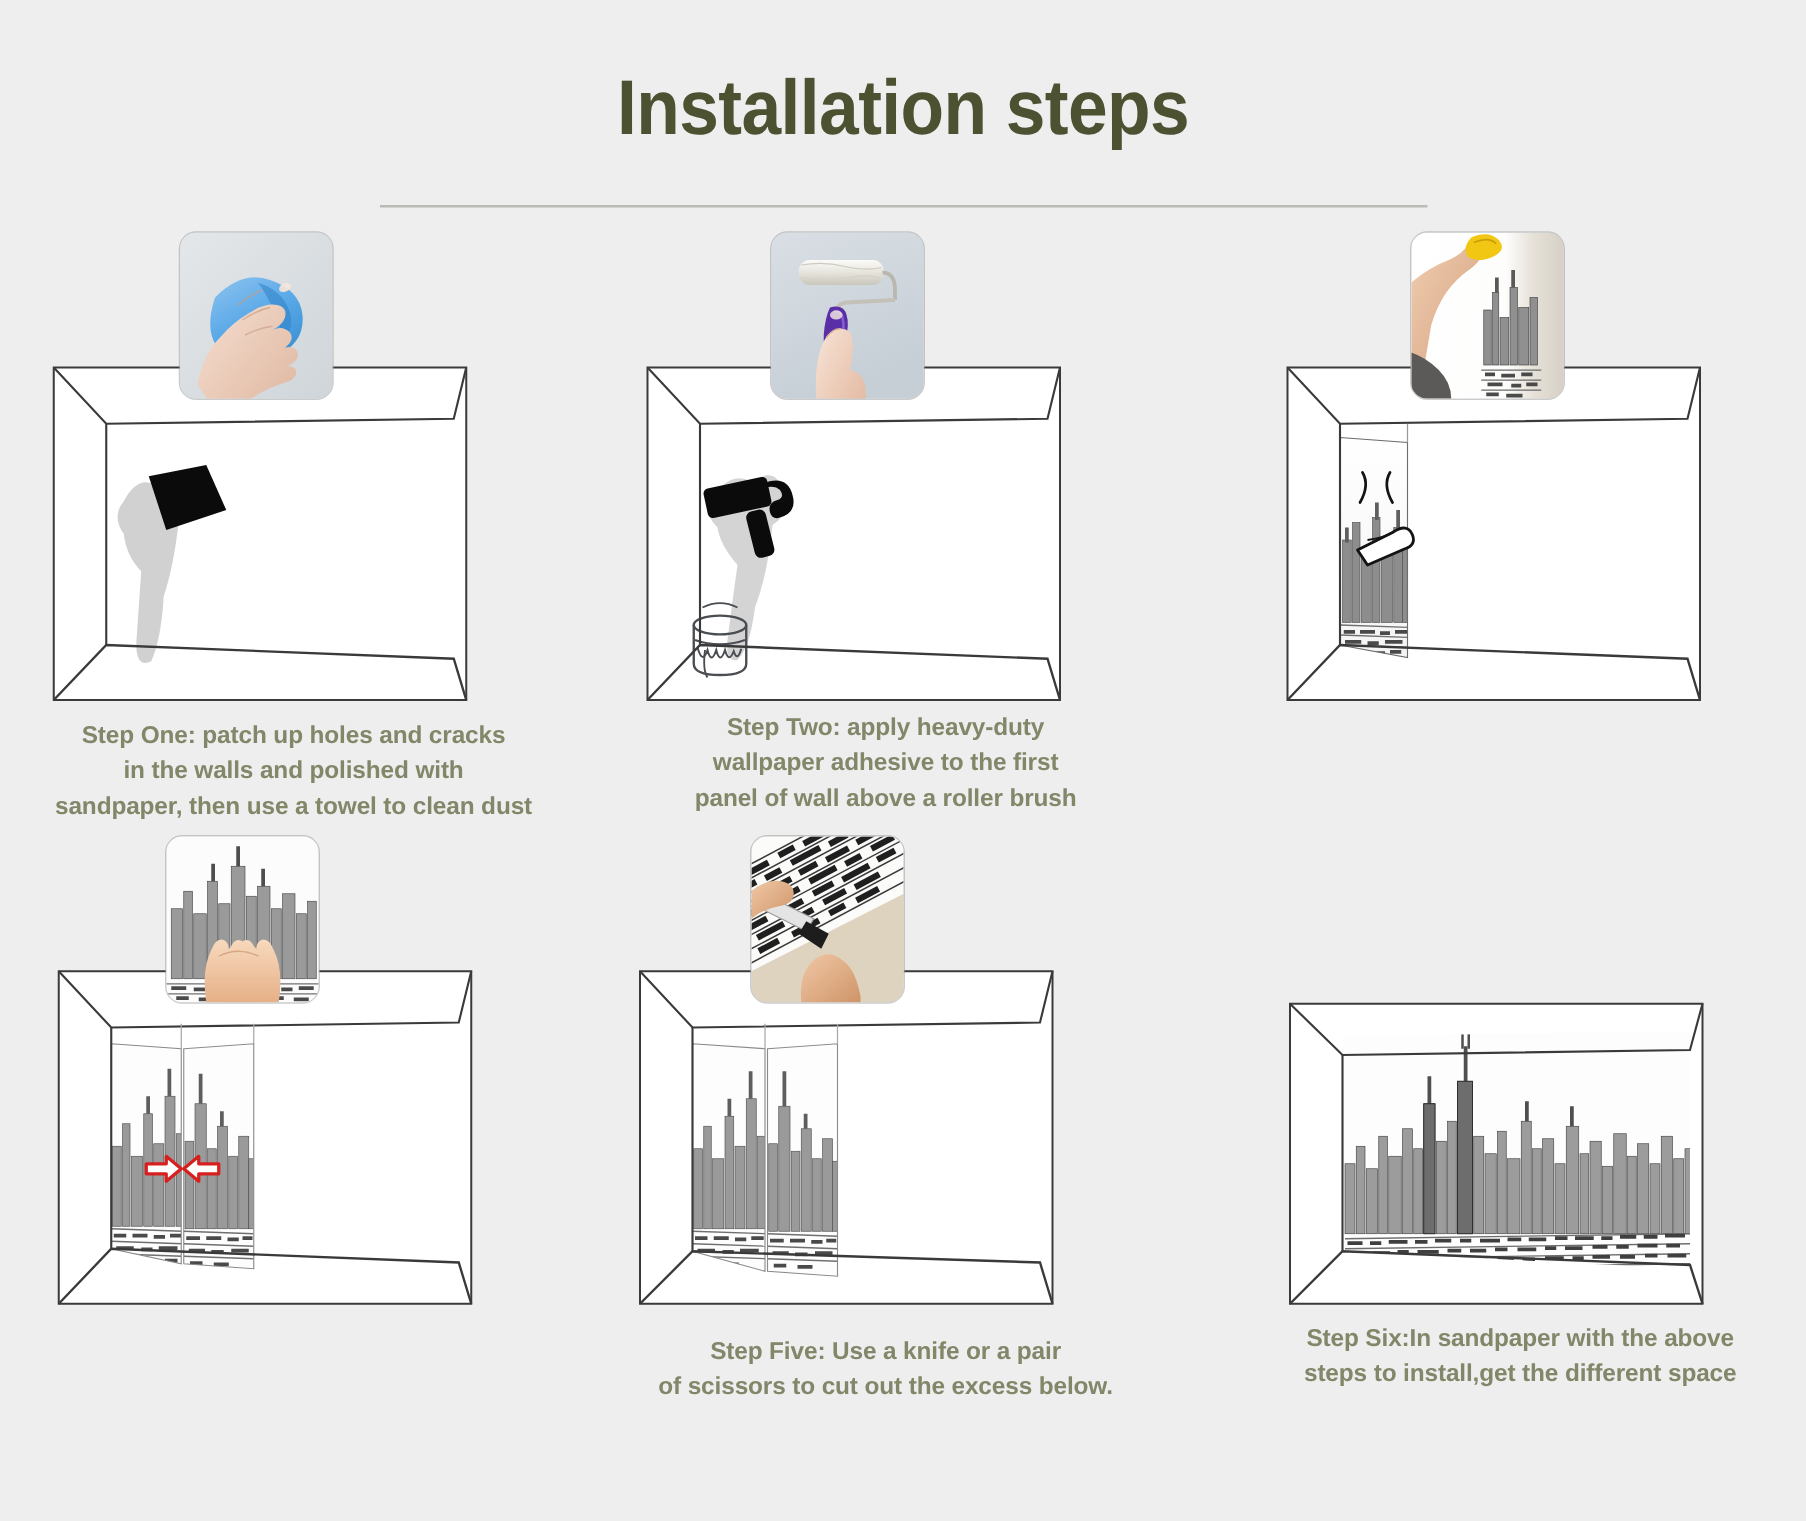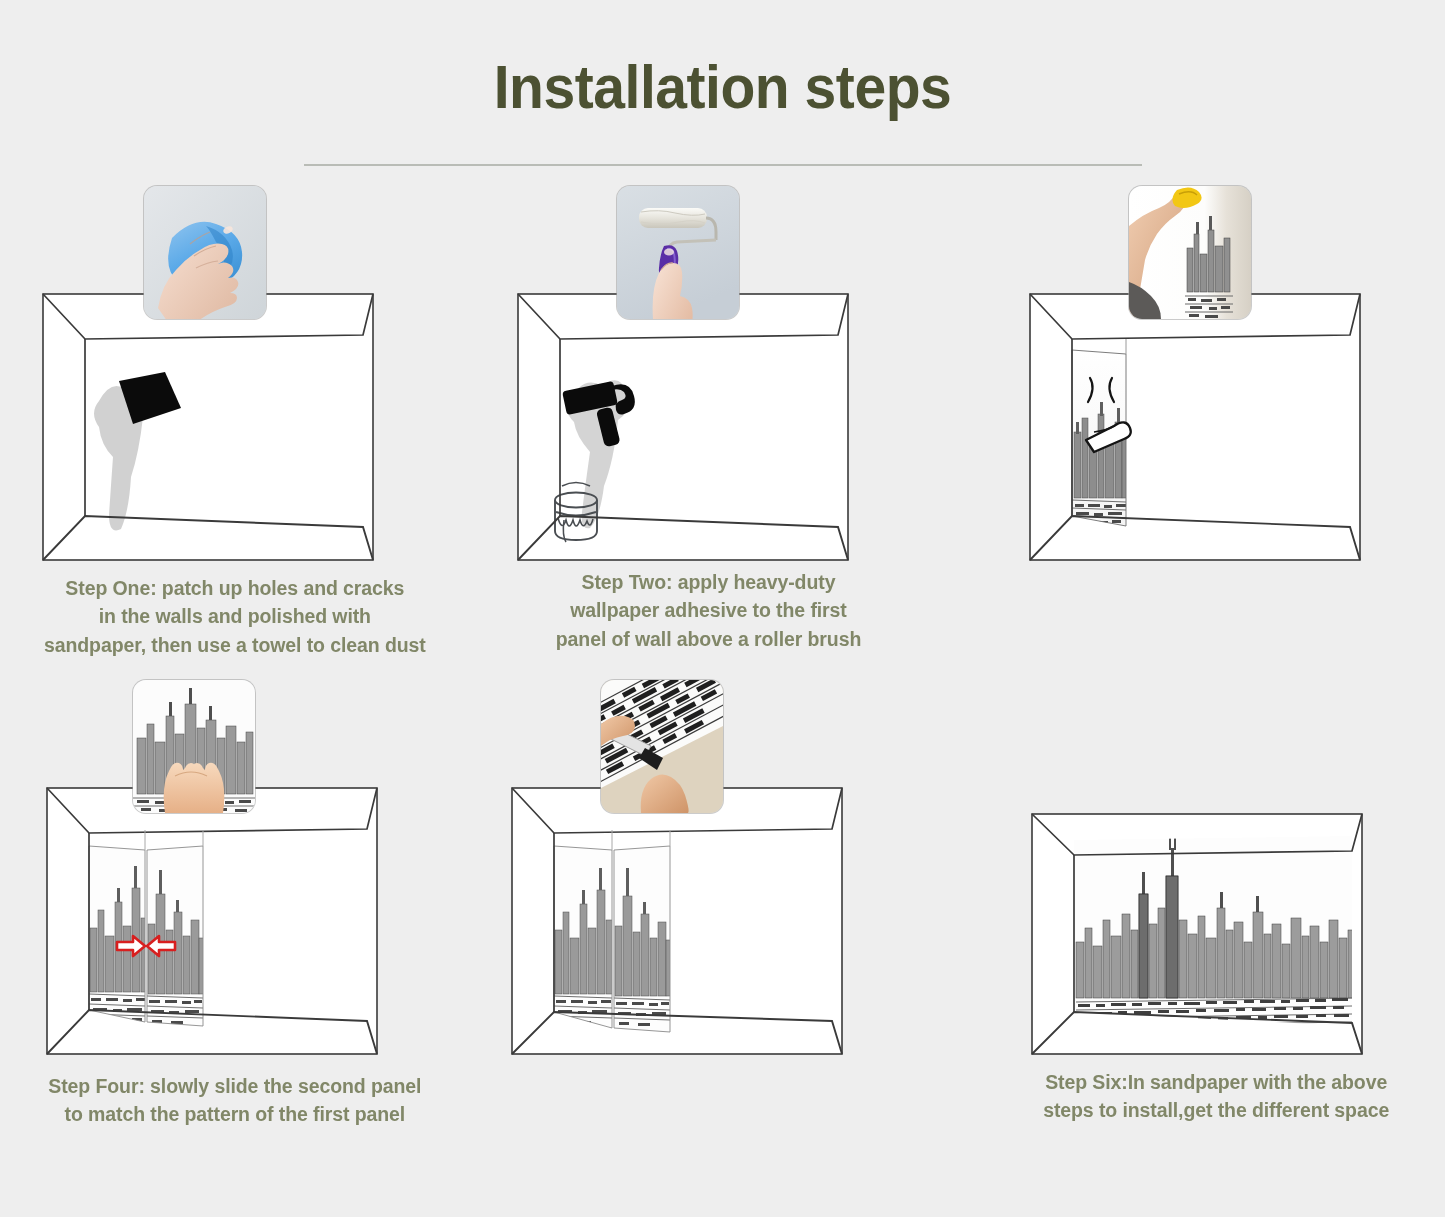--- a/index.html
+++ b/index.html
@@ -35,21 +35,21 @@
     border: 0;
   }
 
   
   .steps-grid {
     position: relative;
     display: grid;
     grid-template-columns: 1fr 1fr 1fr;
     grid-template-rows: auto auto;
     padding: 20px 0 0 0;
-    row-gap: 23px;
+    row-gap: 12px;
   }
   .step-cell {
     position: relative;
     display: flex;
     flex-direction: column;
     align-items: center;
   }
 
   
   .diagram {
@@ -505,22 +505,20 @@
               <rect x="84" y="128" width="10" height="3"></rect>
                 <rect x="102" y="129" width="12" height="3"></rect>
             </g>
 
             <path d="M32 133 q-4 -26 4 -42 q4 -10 10 -8 q5 2 4 12 q2 -12 8 -12 q6 0 5 12 q1 -8 6 -7 q5 1 4 11 l2 34 z" fill="url(#skinD)"></path>
             <path d="M90 133 q4 -26 -4 -42 q-4 -10 -10 -8 q-5 2 -4 12 q-2 -12 -8 -12 q-6 0 -5 12 q-1 -8 -6 -7 q-5 1 -4 11 l-2 34 z" fill="url(#skinD)"></path>
             <path d="M42 96 q8 -4 16 -4 q8 0 16 4" stroke="#d7a881" stroke-width="1.1" fill="none"></path>
           </svg>
         </div>
       </div>
-      <div class="caption cap-r2">Step Four: slowly slide the second panel
-to match the pattern of the first panel</div>
     </div>
 
     <div class="step-cell cell-5">
       <div class="diagram">
         <svg width="400" height="380" viewBox="0 0 400 380">
           <defs>
             <clipPath id="panel5a">
                 <path d="M46 166 L104 170 L104 348 L46 332 Z"></path>
               </clipPath>
             <clipPath id="panel5b">
@@ -667,20 +665,22 @@
             </g>
 
             <path d="M14 48 L50 66 L44 76 L8 58 Z" fill="#e4e4e4" stroke="#9a9a9a" stroke-width="1"></path>
             <path d="M44 68 L62 78 L56 90 L38 78 Z" fill="#1d1d1d"></path>
 
             <path d="M40 133 q-2 -24 10 -34 q10 -8 20 -2 q10 6 14 18 q5 16 3 18 z" fill="url(#skinE)"></path>
             <path d="M0 44 q12 -10 24 -8 q10 2 10 10 q0 8 -12 10 q-12 2 -22 10 z" fill="url(#skinE)"></path>
           </svg>
         </div>
       </div>
+      <div class="caption cap-r2">Step Five: Use a knife or a pair
+of scissors to cut out the excess below.</div>
     </div>
 
     <div class="step-cell cell-6">
       <div class="diagram">
         <svg width="400" height="380" viewBox="0 0 400 380">
           <defs>
             <clipPath id="mural6">
                 <path d="M56 160 L334 156 L334 346 L56 332 Z"></path>
               </clipPath>
           </defs>

